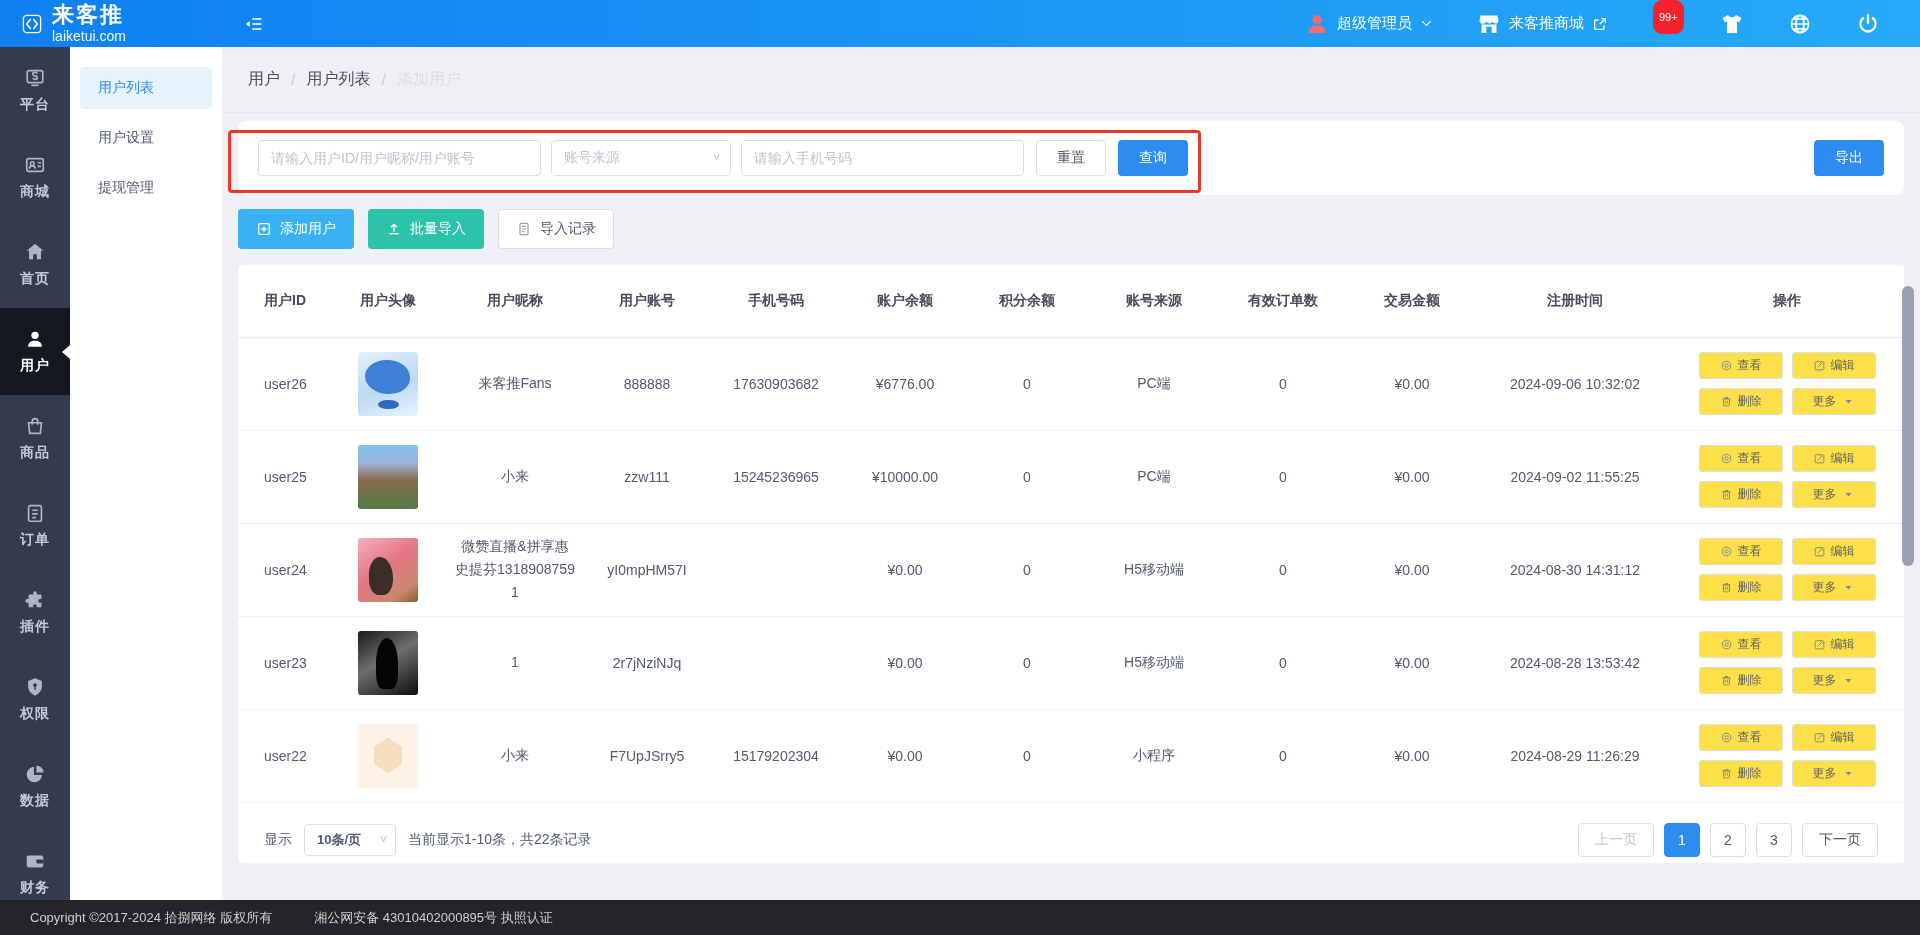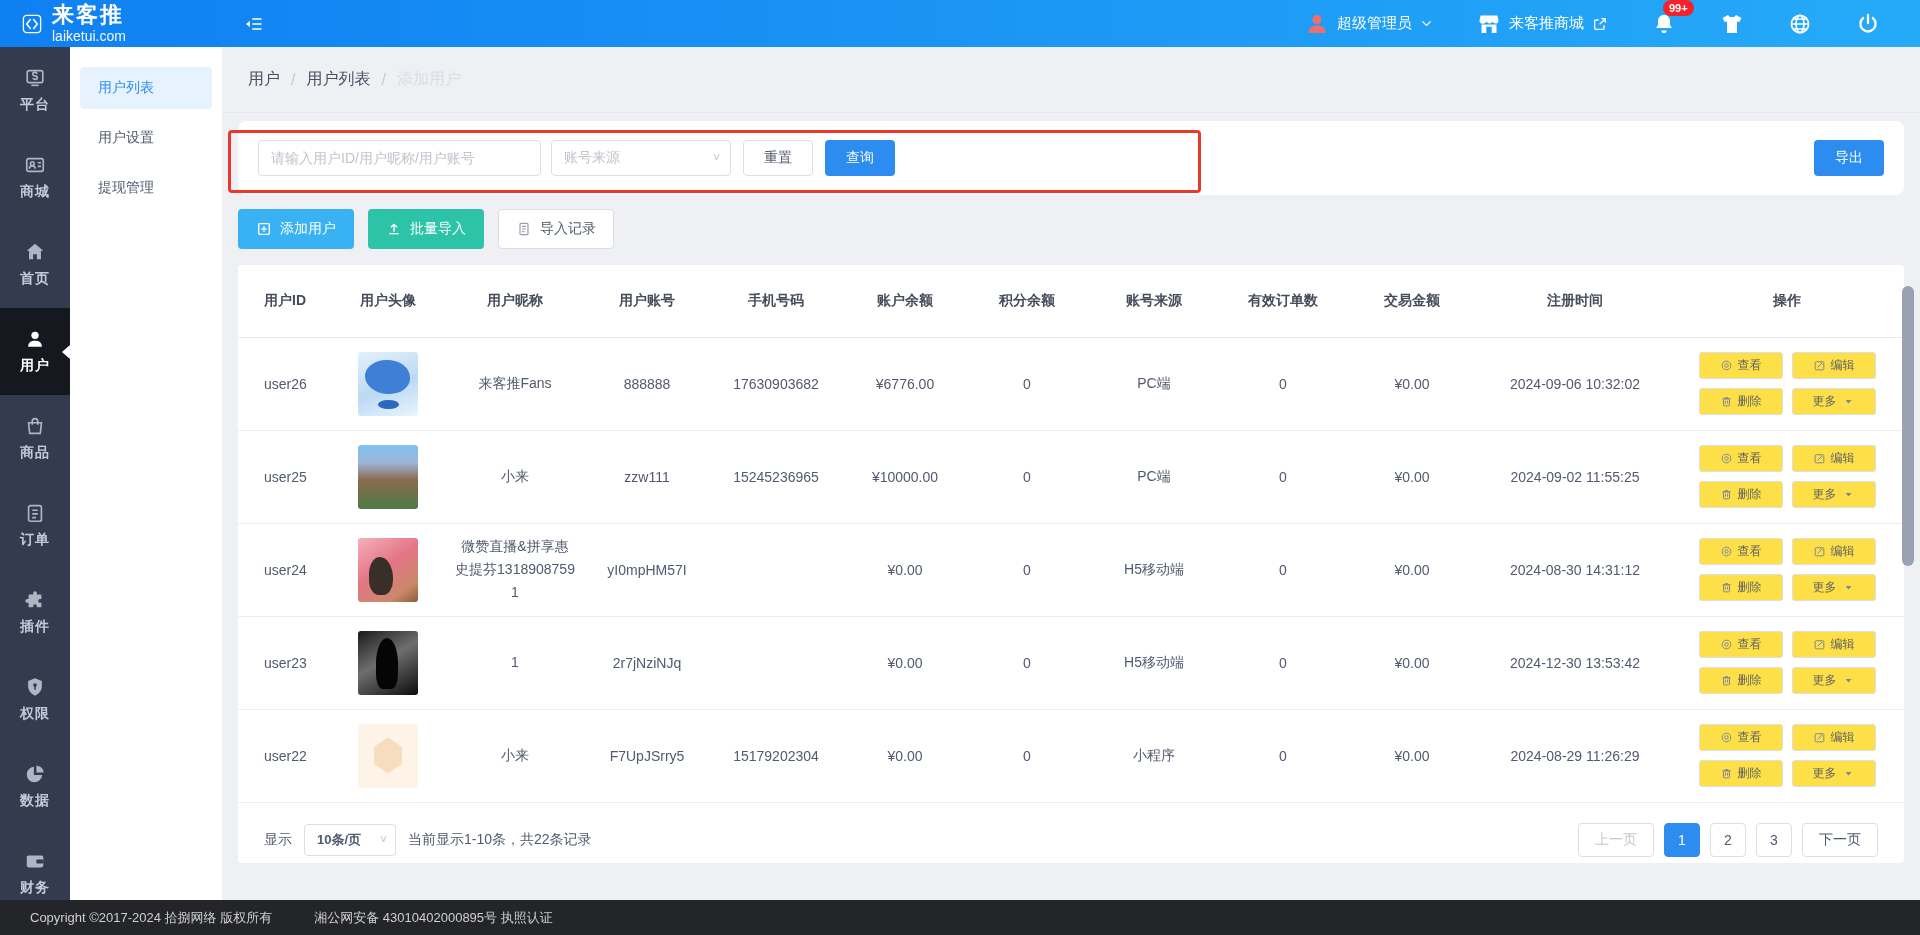--- a/index.html
+++ b/index.html
@@ -11,22 +11,22 @@
     background:linear-gradient(90deg,var(--topbar_start) 0%,var(--topbar_end) 100%); color:#fff; }
   .brand { display:flex; align-items:center; gap:10px; padding-left:22px; width:208px; }
   .brand-logo { width:34px; height:34px; }
   .brand-text { line-height:1; }
   .brand-name { font-size:22px; font-weight:bold; letter-spacing:2px; }
   .brand-domain { font-size:14px; margin-top:3px; opacity:.95; }
   .collapse { width:24px; height:24px; margin-left:36px; cursor:pointer; }
   .tb-right { margin-left:auto; display:flex; align-items:center; gap:44px; margin-right:40px; }
   .tb-item { display:flex; align-items:center; gap:8px; font-size:15px; cursor:pointer; white-space:nowrap; }
   .bell-wrap { position:relative; }
-  .badge { position:absolute; top:-12px; left:11px; background:var(--badge_red); color:#fff; font-size:11px;
-    padding:2px 6px; border-radius:9px; line-height:1.1; font-weight:bold; }
+  .badge { position:absolute; top:-12px; left:1px; background:var(--badge_red); color:#fff; font-size:11px;
+    padding:11px 6px; border-radius:9px; line-height:1.1; font-weight:normal; }
   .ic { display:inline-block; width:20px; height:20px; }
   .ic svg { width:100%; height:100%; display:block; }
   .ic.lg { width:24px; height:24px; }
   .ic.sm { width:16px; height:16px; }
   .ic.xs { width:13px; height:13px; }
 
   
   .middle { flex:1 1 auto; display:flex; height:853px; overflow:hidden; }
 
   .rail { width:70px; flex:0 0 70px; background:var(--rail_bg); overflow:hidden; }
@@ -334,20 +334,21 @@
           <span class="crumb-sep">/</span>
           <span class="crumb muted">添加用户</span>
         </div>
 
       <div class="filter-card">
         <input class="f-input kw" type="text" placeholder="请输入用户ID/用户昵称/用户账号" style="">
         <div class="f-select">
           <span>账号来源</span>
           <span class="chev">˅</span>
         </div>
+        <input class="f-input ph" type="text" placeholder="请输入手机号码" style="">
         <button class="btn btn-reset">重置</button>
         <button class="btn btn-search">查询</button>
         <button class="btn btn-export">导出</button>
       </div>
 
       <div class="toolbar">
         <button class="btn btn-add">
           <span class="ic sm">
             <svg viewBox="0 0 24 24" fill="none" stroke="#fff" stroke-width="2">
                 <rect x="4" y="4" width="16" height="16" rx="2"></rect>
@@ -588,21 +589,21 @@
                 <td>
                   <div class="wrap">1</div>
                 </td>
                 <td>2r7jNziNJq</td>
                 <td></td>
                 <td>¥0.00</td>
                 <td>0</td>
                 <td>H5移动端</td>
                 <td>0</td>
                 <td>¥0.00</td>
-                <td>2024-12-30 13:53:42</td>
+                <td>2024-08-28 13:53:42</td>
                 <td>
                   <div class="actions">
                     <button class="mini-btn">
                       <span class="ic xs">
                         <svg viewBox="0 0 24 24" fill="none" stroke="#808695" stroke-width="1.8">
                           <circle cx="12" cy="12" r="8"></circle>
                           <circle cx="12" cy="12" r="3.2"></circle>
                         </svg>
                       </span>
                       <span>查看</span>

